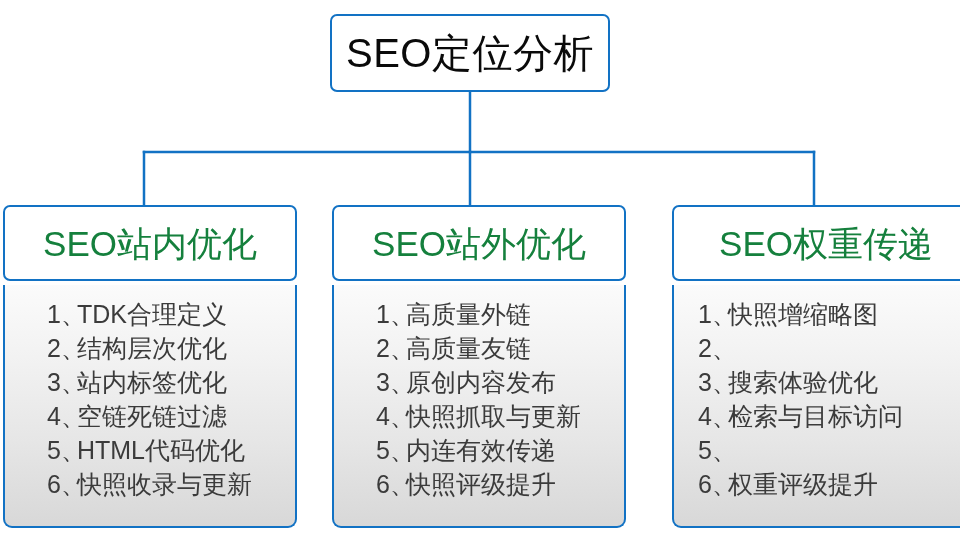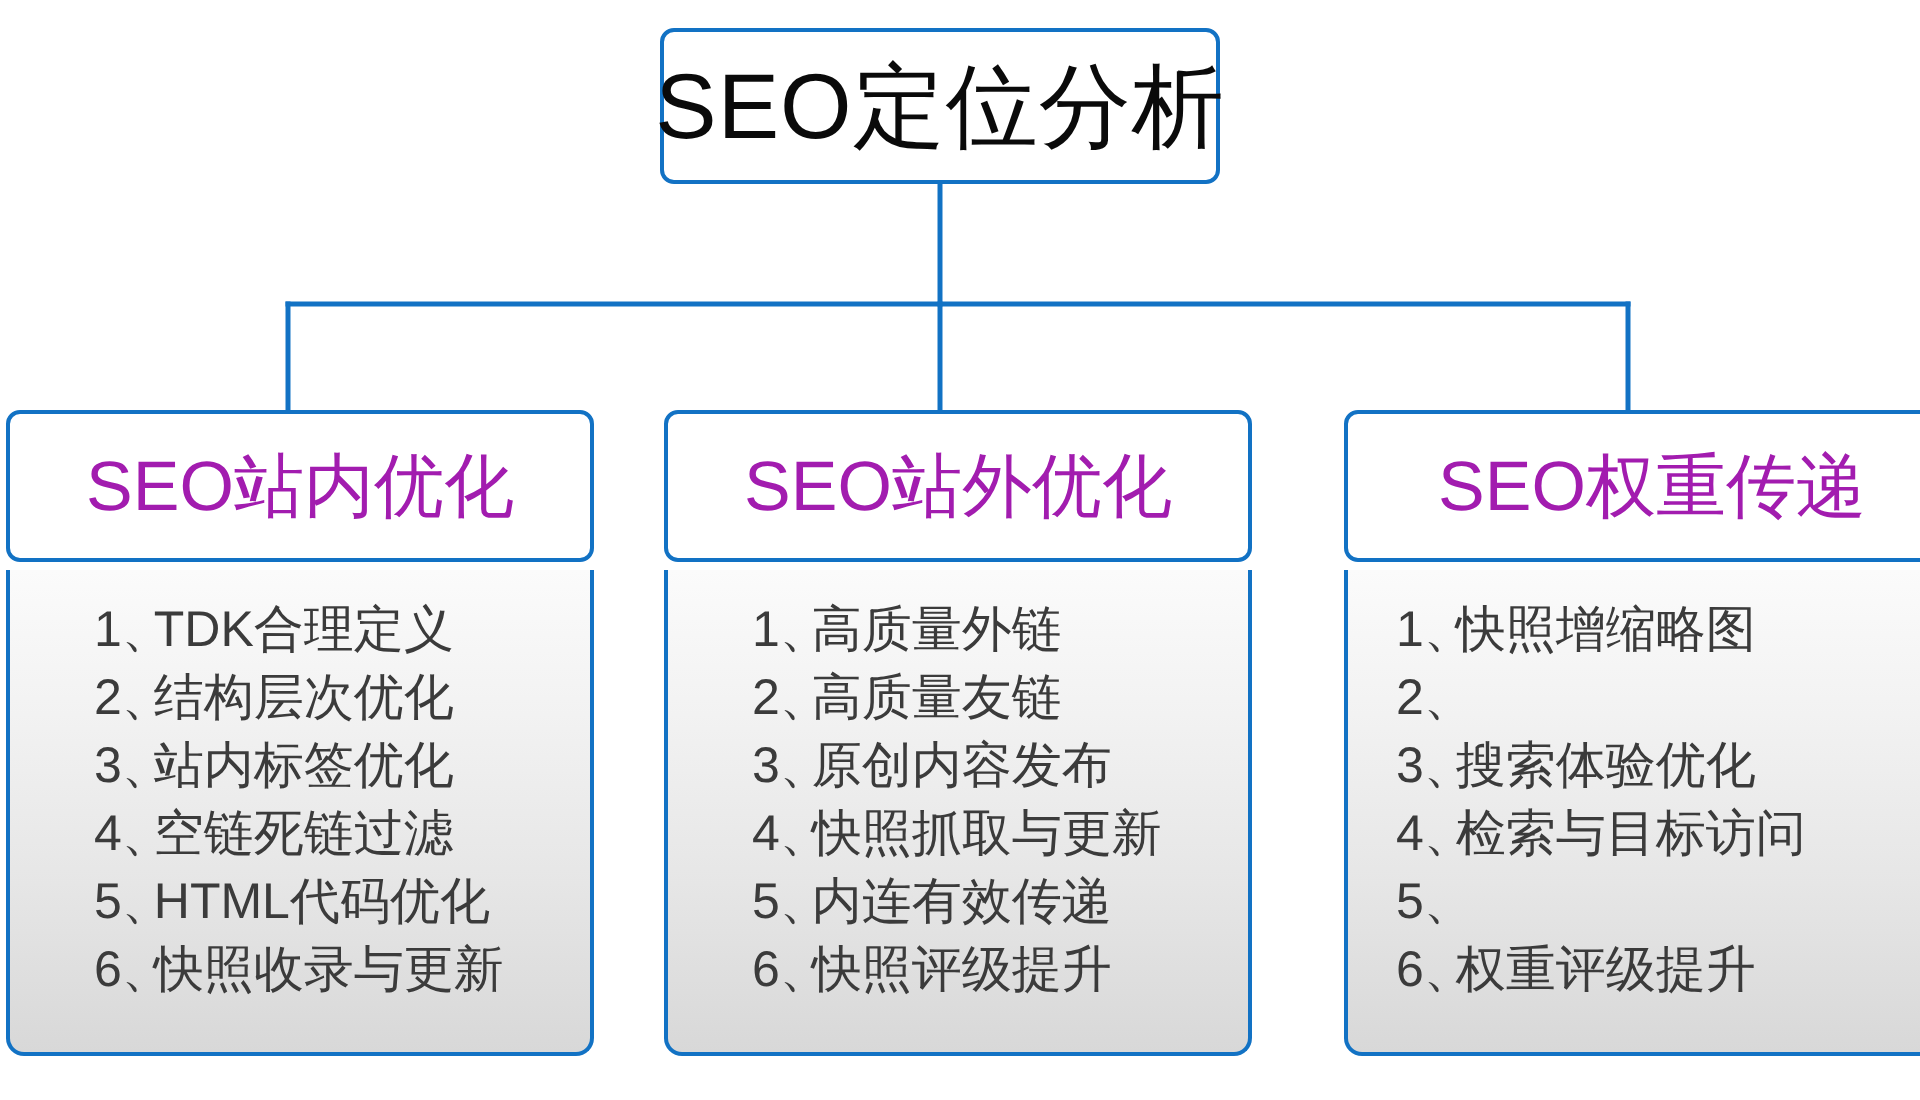--- a/index.html
+++ b/index.html
@@ -38,21 +38,21 @@
     height: 78px;
     box-sizing: border-box;
     border: 2px solid #1272c4;
     border-radius: 7px;
     background: #ffffff;
     display: flex;
     align-items: center;
     justify-content: center;
   }
   .root-title {
-    font-size: 46px;
+    font-size: 40px;
     color: #0a0a0a;
     letter-spacing: 0.5px;
     line-height: 1;
     white-space: nowrap;
   }
 
   
   .column {
     position: absolute;
     top: 205px;
@@ -67,21 +67,21 @@
     height: 76px;
     border: 2px solid #1272c4;
     border-radius: 7px;
     background: #ffffff;
     display: flex;
     align-items: center;
     justify-content: center;
   }
   .col-header-title {
     font-size: 35px;
-    color: #a21caf;
+    color: #15803d;
     line-height: 1;
     white-space: nowrap;
   }
 
   .col-list {
     box-sizing: border-box;
     margin-top: 4px;
     height: 243px;
     border: 2px solid #1272c4;
     border-top: none;

